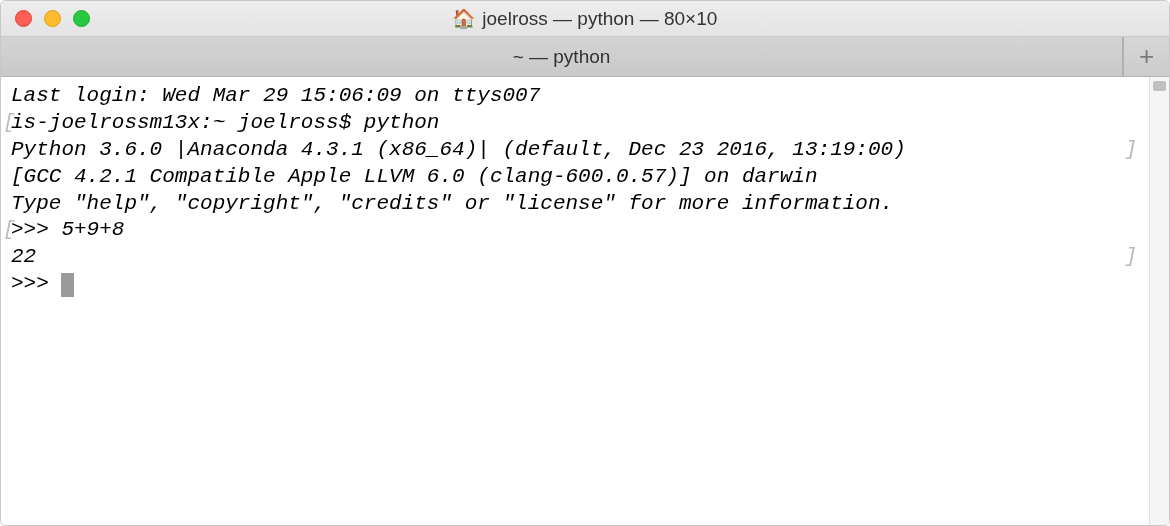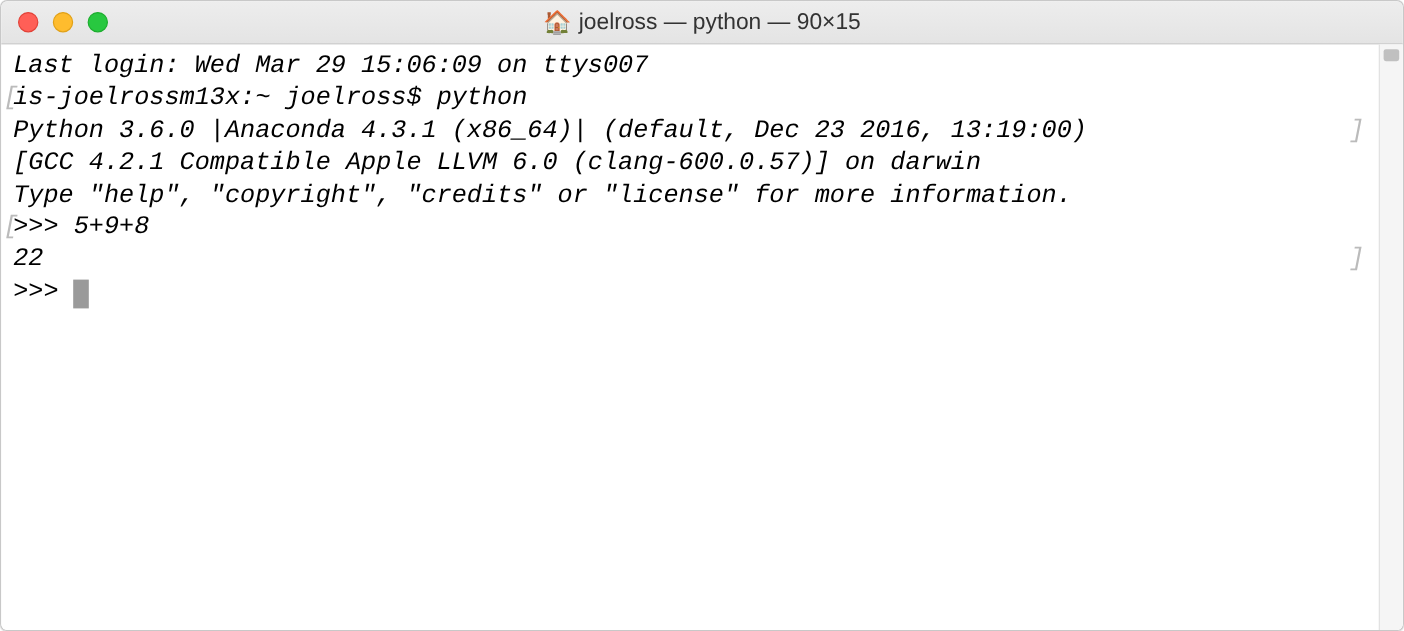--- a/index.html
+++ b/index.html
@@ -170,24 +170,32 @@
 
 <div class="window">
   <div class="titlebar">
     <div class="traffic-lights">
       <div class="traffic-light tl-close"></div>
       <div class="traffic-light tl-min"></div>
       <div class="traffic-light tl-max"></div>
     </div>
     <div class="title-center">
       <span class="home-icon">🏠</span>
-      <span>joelross — python — 90×15</span>
+      <span>joelross — python — 80×10</span>
     </div>
   </div>
 
+  <div class="tabbar">
+    <div class="tab">
+      <span>~ — python</span>
+    </div>
+    <div class="new-tab">
+      <span>+</span>
+    </div>
+  </div>
 
   <div class="terminal-body">
     <div class="terminal-content"><span class="terminal-line">Last login: Wed Mar 29 15:06:09 on ttys007</span><span class="line-wrapper"><span class="bracket-left">[</span><span class="terminal-line">is-joelrossm13x:~ joelross$ python</span><span class="bracket-right">]</span></span><span class="terminal-line">Python 3.6.0 |Anaconda 4.3.1 (x86_64)| (default, Dec 23 2016, 13:19:00) </span><span class="terminal-line">[GCC 4.2.1 Compatible Apple LLVM 6.0 (clang-600.0.57)] on darwin</span><span class="terminal-line">Type "help", "copyright", "credits" or "license" for more information.</span><span class="line-wrapper"><span class="bracket-left">[</span><span class="terminal-line">&gt;&gt;&gt; 5+9+8</span><span class="bracket-right">]</span></span><span class="terminal-line">22</span><span class="terminal-line"><span>&gt;&gt;&gt; </span><span class="cursor-block"></span></span></div>
     <div class="scrollbar-track">
       <div class="scrollbar-thumb"></div>
     </div>
   </div>
 </div>
 
 </body></html>

